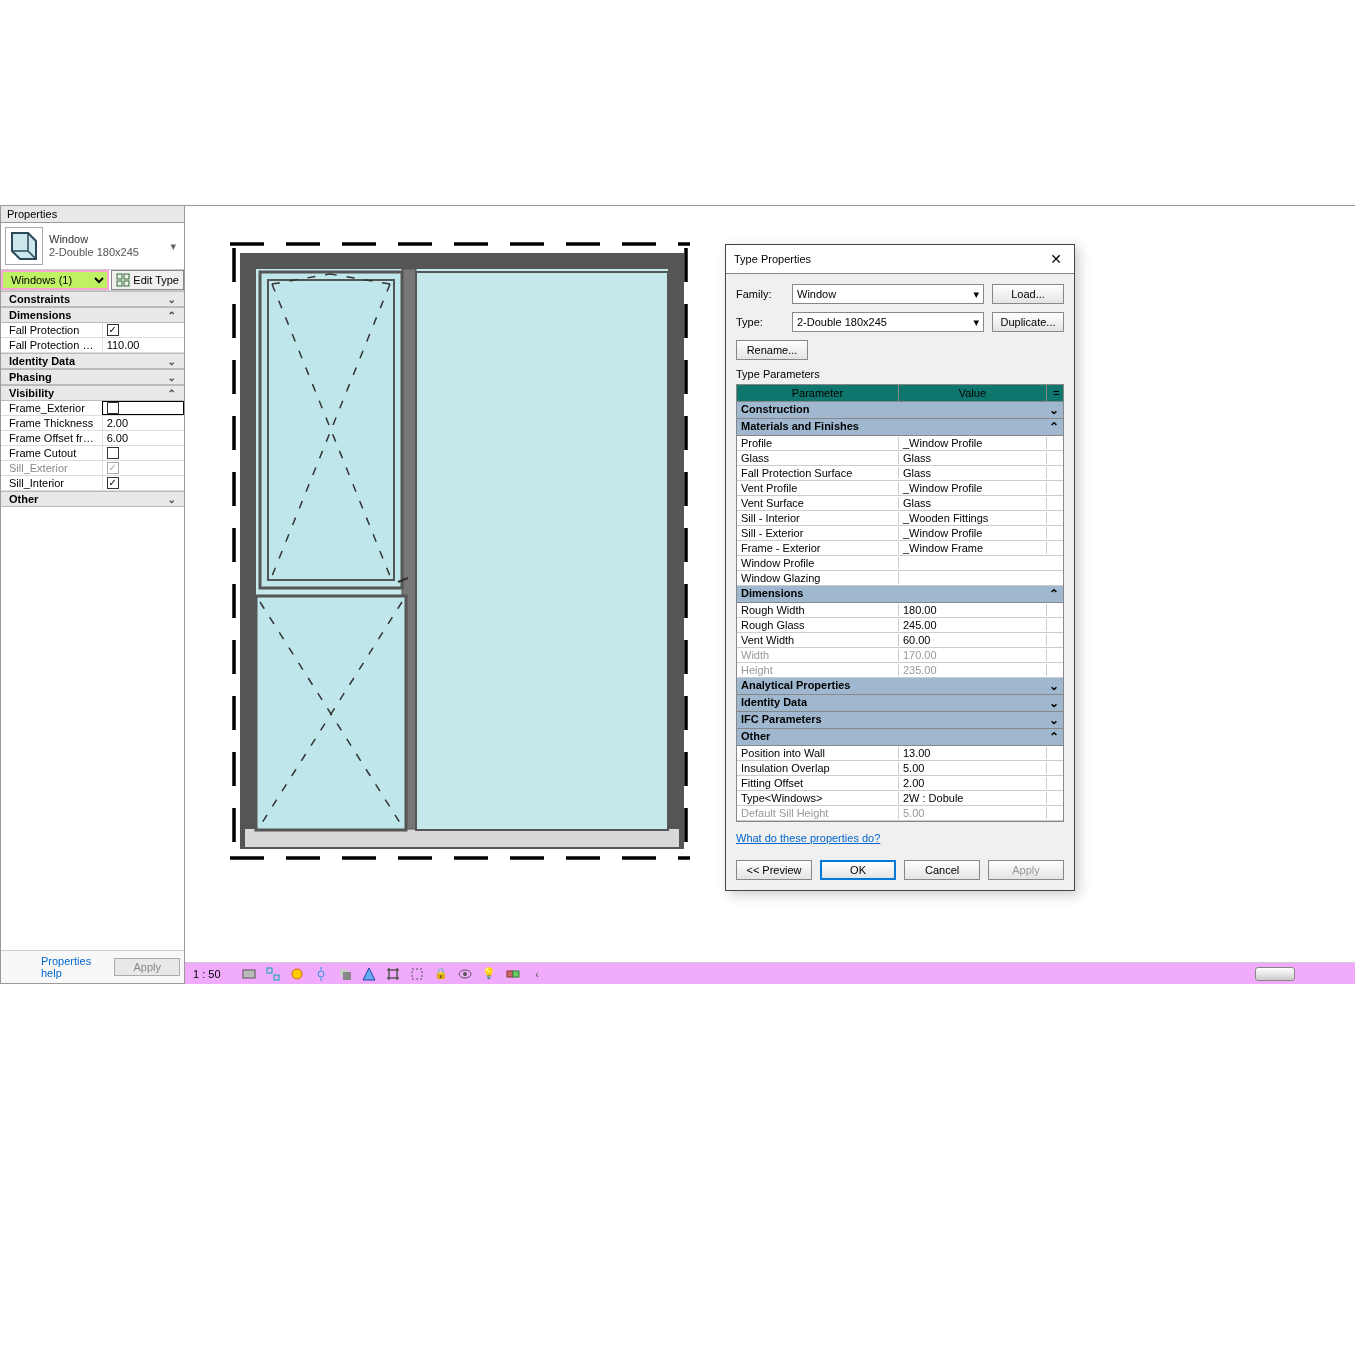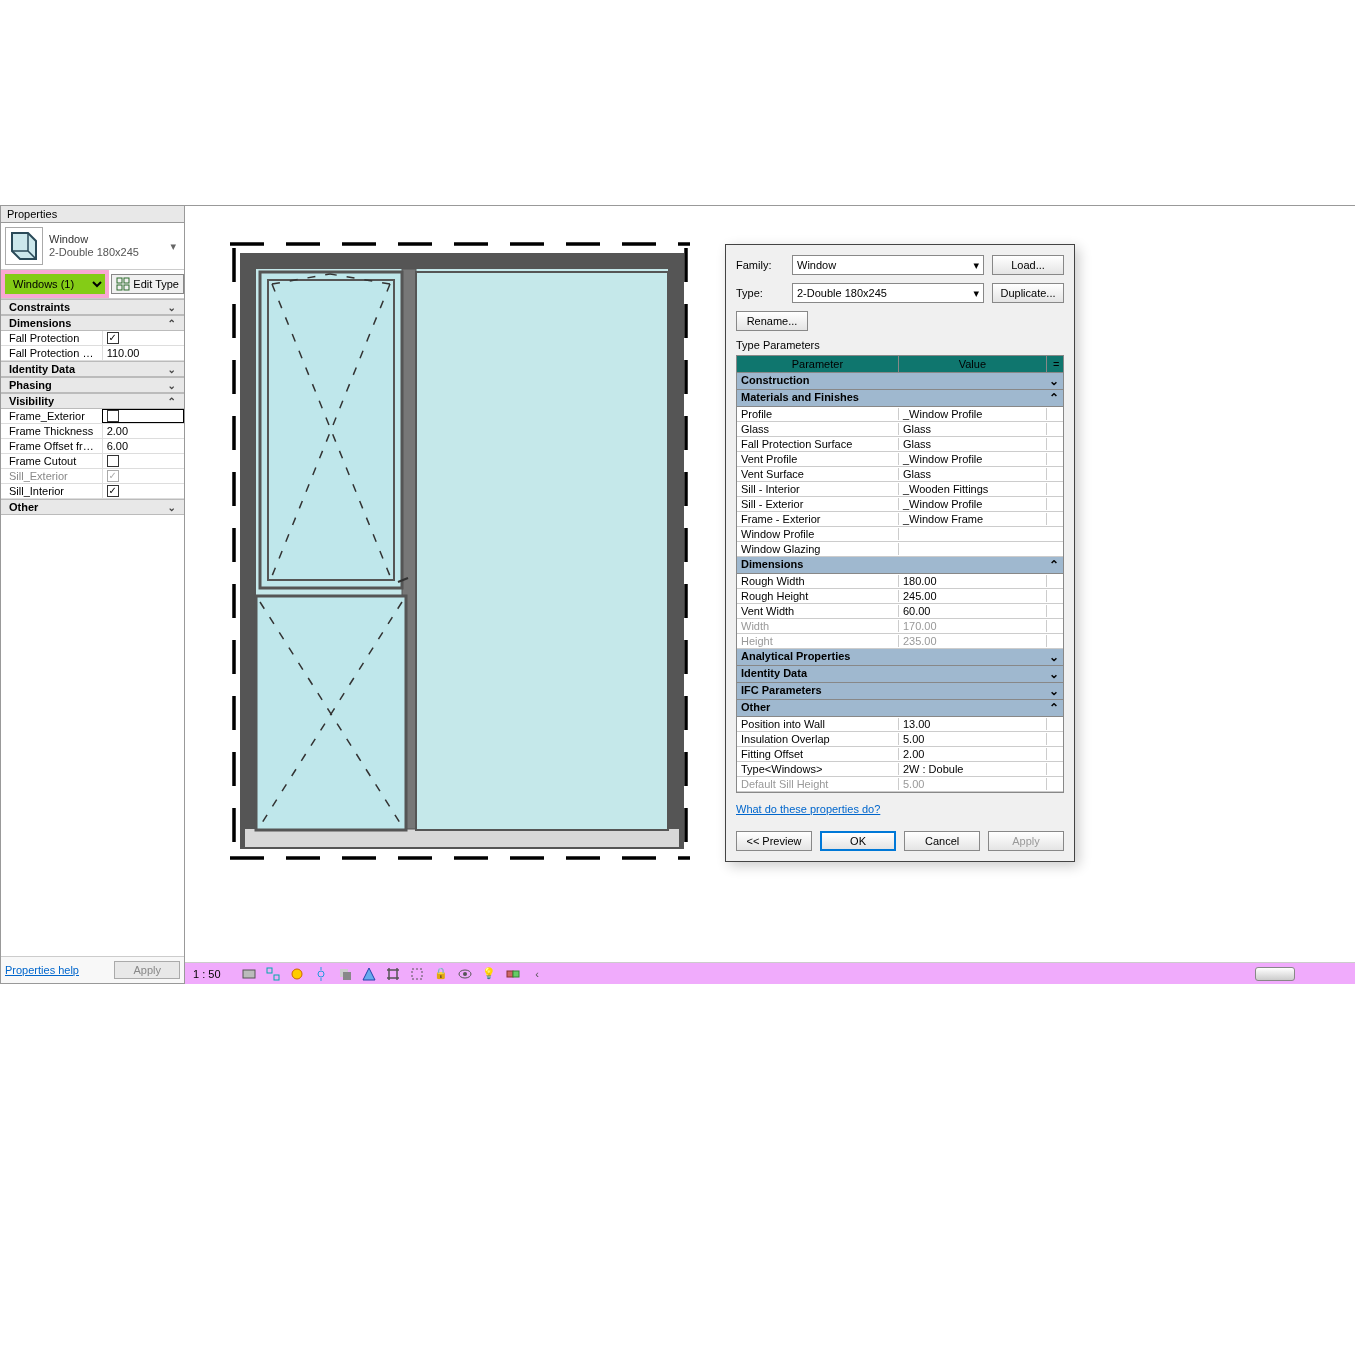--- a/index.html
+++ b/index.html
@@ -7,36 +7,36 @@
 .workspace { position: absolute; top: 205px; left: 0; right: 0; bottom: 370px; display: flex; }
 .props-panel { width: 185px; background: #f8f8f8; border: 1px solid #999; display: flex; flex-direction: column; }
 .props-title { background: #e8e8e8; border-bottom: 1px solid #999; padding: 2px 6px; font-size: 11px; }
 .type-selector { display: flex; align-items: center; padding: 4px; border-bottom: 1px solid #ccc; background: #fff; }
 .type-icon { width: 38px; height: 38px; border: 1px solid #aaa; margin-right: 6px; display: flex; align-items: center; justify-content: center; }
 .type-icon svg { width: 32px; height: 32px; }
 .type-text { flex: 1; line-height: 1.2; color: #555; }
 .type-text .tname { color: #333; }
 .type-arrow { color: #666; padding: 0 4px; cursor: pointer; }
 .instance-row { display: flex; align-items: center; border-bottom: 1px solid #ccc; background: #fff; }
-.instance-select { flex: 1; height: 28px; border: 4px solid #f9a8d4; background: #84cc16; padding: 0 4px; font-size: 11px; }
+.instance-select { flex: 1; height: 20px; border: 2px solid #f9a8d4; background: #bef264; padding: 0 4px; font-size: 11px; }
 .edit-type-btn { height: 20px; padding: 0 4px; border: 1px solid #888; background: #f0f0f0; display: flex; align-items: center; gap: 3px; cursor: pointer; margin-left: 2px; }
 .edit-type-btn .icon { width: 14px; height: 14px; }
 
 .props-body { flex: 1; overflow: auto; background: #fff; }
 .cat-header { background: #e8e8e8; border-top: 1px solid #bbb; border-bottom: 1px solid #bbb; padding: 1px 8px; display: flex; align-items: center; justify-content: space-between; font-weight: bold; cursor: pointer; }
 .cat-header .chev { font-size: 10px; color: #444; }
 .prop-row { display: flex; border-bottom: 1px solid #ddd; align-items: center; height: 15px; }
 .prop-label { width: 55%; padding: 0 4px 0 8px; white-space: nowrap; overflow: hidden; text-overflow: ellipsis; }
 .prop-label.disabled { color: #888; }
 .prop-val { flex: 1; padding: 0 4px; border-left: 1px solid #ddd; height: 100%; display: flex; align-items: center; }
 .prop-val.sel { border: 1px solid #000; background: #fff; }
 .prop-check { width: 12px; height: 12px; border: 1px solid #333; display: inline-flex; align-items: center; justify-content: center; font-size: 10px; line-height: 1; }
 .prop-check.disabled { border-color: #aaa; color: #aaa; }
 .props-footer { display: flex; align-items: center; justify-content: space-between; padding: 4px; border-top: 1px solid #ccc; background: #f8f8f8; }
-.props-help { color: #0066cc; text-decoration: underline; cursor: pointer; }
+.props-help { color: #0066cc; cursor: pointer; margin-left: 36px; }
 .apply-btn { padding: 2px 18px; border: 1px solid #aaa; background: #e8e8e8; color: #888; }
 
 .viewport { flex: 1; background: #fff; position: relative; border-top: 1px solid #999; }
 .drawing { position: absolute; top: 20px; left: 35px; }
 .vcb { position: absolute; bottom: 0; left: 0; right: 0; height: 22px; background: #f0abfc; border-top: 1px solid #ccc; display: flex; align-items: center; padding: 0 8px; gap: 8px; }
 .vcb .scale { width: 40px; }
 .vcb .vicon { width: 16px; height: 16px; display: inline-flex; align-items: center; justify-content: center; color: #555; cursor: pointer; }
 .vcb .vicon svg { width: 14px; height: 14px; }
 .vcb-scroll { position: absolute; right: 60px; bottom: 3px; width: 40px; height: 14px; background: linear-gradient(#fff,#ccc); border: 1px solid #888; border-radius: 3px; }
 
@@ -281,20 +281,24 @@
             <rect x="7" y="4" width="6" height="6" fill="#6c6" stroke="#383"></rect>
           </svg>
         </span>
       <span class="vicon">‹</span>
     </div>
     <div class="vcb-scroll"></div>
   </div>
 </div>
 
 <div class="dialog">
+  <div class="dlg-title">
+    <span>Type Properties</span>
+    <span class="dlg-close">✕</span>
+  </div>
   <div class="dlg-body">
     <div class="dlg-row">
       <span class="dlg-label">Family:</span>
       <div class="dlg-select">
           <span>Window</span>
           <span>▾</span>
         </div>
       <div class="dlg-btn">Load...</div>
     </div>
     <div class="dlg-row">
@@ -381,21 +385,21 @@
       <div class="cat-row">
           <span>Dimensions</span>
           <span class="cchev">⌃</span>
         </div>
       <div class="p-row">
           <div class="pc-param">Rough Width</div>
           <div class="pc-value">180.00</div>
           <div class="pc-eq"></div>
         </div>
       <div class="p-row">
-          <div class="pc-param">Rough Height</div>
+          <div class="pc-param">Rough Glass</div>
           <div class="pc-value">245.00</div>
           <div class="pc-eq"></div>
         </div>
       <div class="p-row">
           <div class="pc-param">Vent Width</div>
           <div class="pc-value">60.00</div>
           <div class="pc-eq"></div>
         </div>
       <div class="p-row">
           <div class="pc-param disabled">Width</div>

